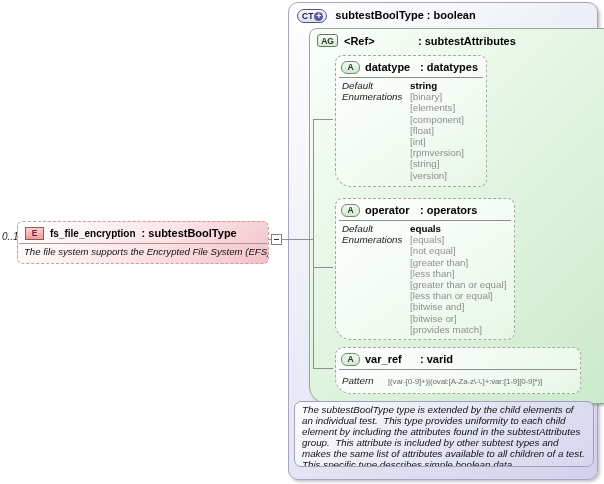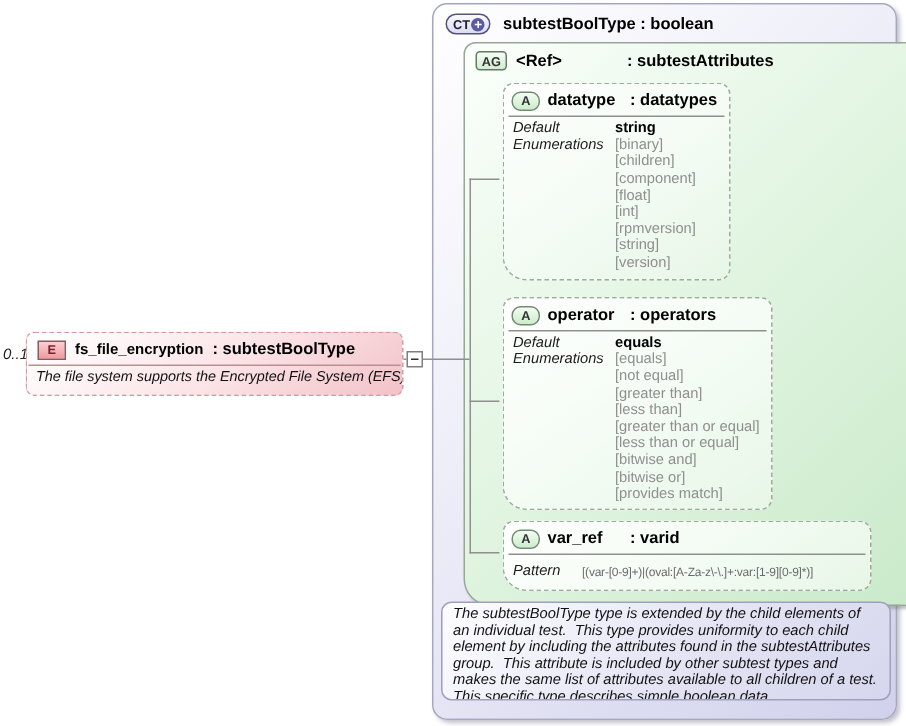--- a/index.html
+++ b/index.html
@@ -28,21 +28,21 @@
   .element-name { font-weight:bold; font-size:10px; color:#000; white-space:nowrap; }
   .element-type { font-weight:bold; font-size:11px; color:#000; white-space:nowrap; }
   .element-sep { height:1px; background:#b98f94; margin:0 1px; }
   .element-ann { font-style:italic; font-size:9.6px; color:#111; padding:2px 5px 0 6px; white-space:nowrap; }
 
   
   .ct-box { position:absolute; left:288px; top:2px; width:310px; height:478px;
     border:1px solid #a6a6c0; border-radius:10px;
     background:linear-gradient(135deg,#ffffff 0%,#ececf8 45%,#d1d1ec 100%);
     box-shadow:2px 2px 3px rgba(120,120,145,0.45); }
-  .ct-head { display:flex; align-items:center; gap:8px; padding:6px 8px 0 8px; }
+  .ct-head { display:flex; gap:8px; padding:6px 8px 0 8px; }
   .ct-badge { display:flex; align-items:center; gap:1px; border:1px solid #55557a; border-radius:7px;
     background:linear-gradient(180deg,#fafaff,#dcdcf2); padding:1px 3px 1px 4px; height:14px; }
   .ct-badge .ct-txt { font-size:8.5px; font-weight:bold; color:#223; }
   .plus-circle { width:9px; height:9px; border-radius:50%; background:#5a5aa0; color:#ffffff;
     font-size:9px; line-height:8px; font-weight:bold; text-align:center; }
   .ct-title { font-weight:bold; font-size:11px; color:#000; }
 
   
   .ag-box { position:absolute; left:20px; top:25px; width:320px; height:376px;
     border:1px solid #96a796; border-radius:8px 8px 8px 18px;
@@ -121,21 +121,21 @@
           <span class="attr-name">datatype</span>
           <span class="attr-type">: datatypes</span>
         </div>
         <div class="attr-sep"></div>
         <div class="facets">
           <div class="flabel">Default</div>
           <div class="fdefault">string</div>
           <div class="flabel">Enumerations</div>
           <div class="enums">
             <div class="enum">[binary]</div>
-            <div class="enum">[children]</div>
+            <div class="enum">[elements]</div>
             <div class="enum">[component]</div>
             <div class="enum">[float]</div>
             <div class="enum">[int]</div>
             <div class="enum">[rpmversion]</div>
             <div class="enum">[string]</div>
             <div class="enum">[version]</div>
           </div>
         </div>
       </div>
 

